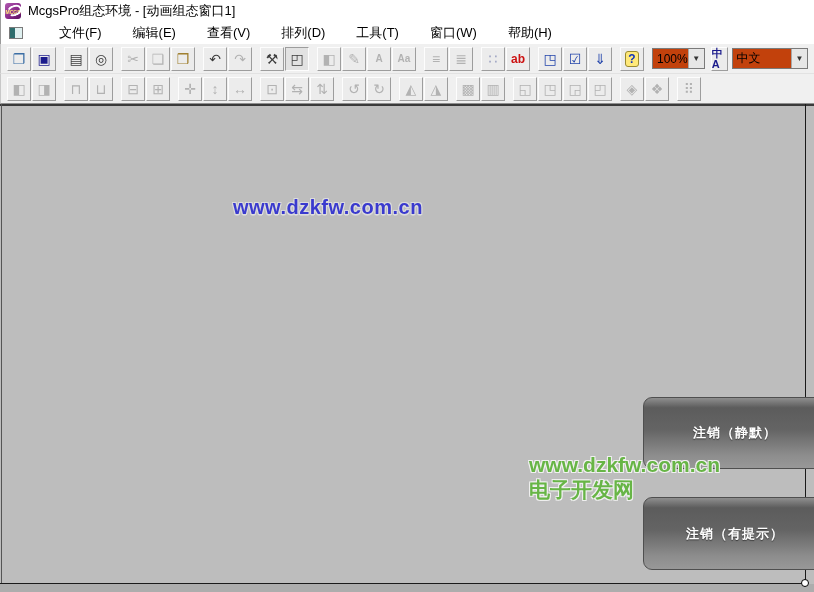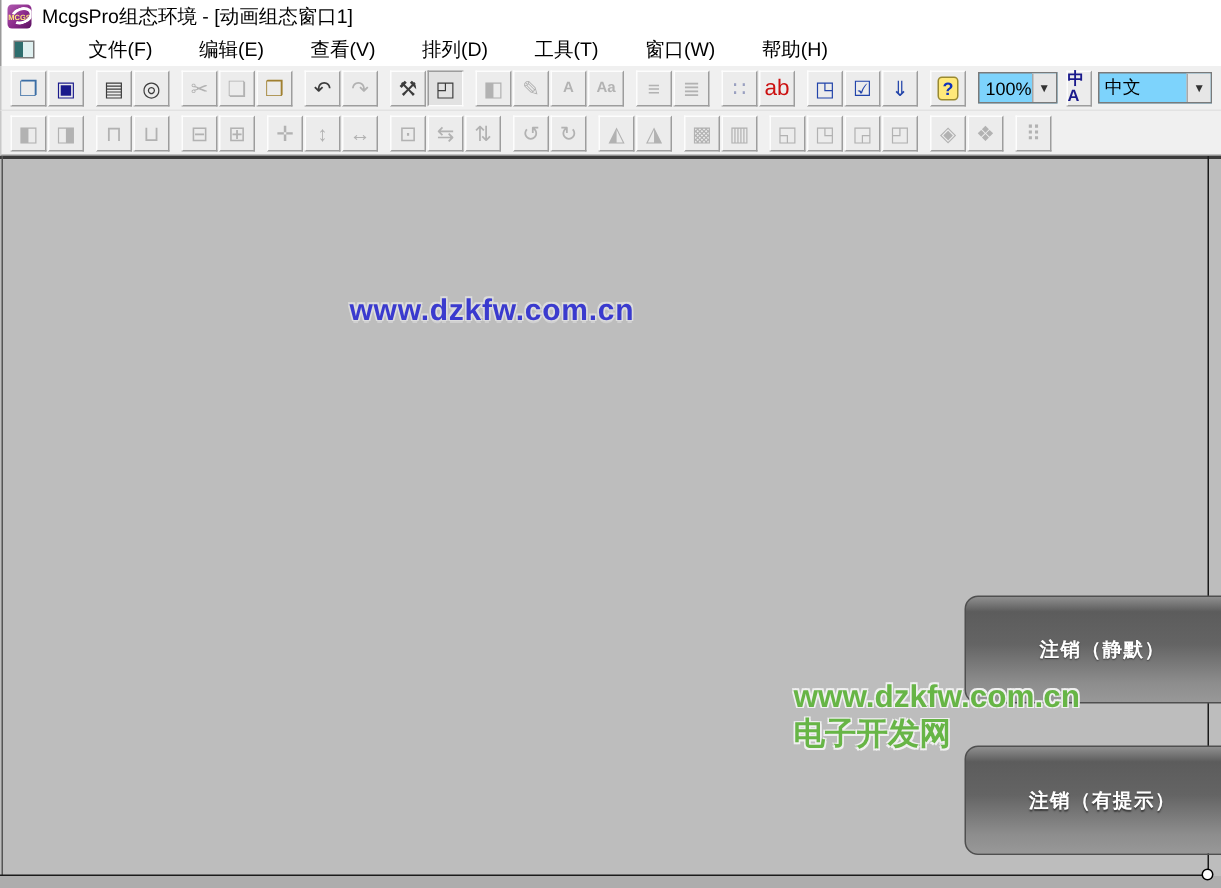--- a/index.html
+++ b/index.html
@@ -31,29 +31,29 @@
   .toolbar2 { border-bottom:1px solid #8f8f8f; }
   .tgroup { display:flex; margin-right:7px; }
   .tb { width:24px; height:24px; margin-right:1px; background:#ececec;
     border:1px solid; border-color:#fdfdfd #9d9d9d #9d9d9d #fdfdfd;
     display:flex; align-items:center; justify-content:center; cursor:default; }
   .tb i { font-style:normal; font-size:14px; line-height:1; color:#3c3c3c; }
   .tb.pressed { border-color:#9d9d9d #fdfdfd #fdfdfd #9d9d9d; background:#e2e2e2; }
   .tb .c-blue  { color:#3b6ea5; }
   .tb .c-navy  { color:#1a1a8c; }
   .tb .c-olive { color:#a08030; }
-  .tb .c-red   { color:#cc1111; font-size:15px; font-weight:normal; }
+  .tb .c-red   { color:#cc1111; font-size:12px; font-weight:bold; }
   .tb .c-grid  { color:#9aa0c0; }
   .tb .c-link  { color:#2244aa; }
   .tb .c-help  { background:#ffe97a; color:#1133bb; font-weight:bold; font-size:12px;
     width:14px; height:16px; border-radius:3px; border:1px solid #9a8a30; text-align:center; line-height:15px;}
   .tb.dis i { color:#b2b2b2; }
   .tb .txt { font-size:10px; font-weight:bold; }
 
-  .combo { height:21px; background:#7dd3fc; border:1px solid #7a7a7a; display:flex;
+  .combo { height:21px; background:#c2410c; border:1px solid #7a7a7a; display:flex;
     align-items:center; font-size:12px; color:#000; margin-right:6px; }
   .combo .val { flex:1; padding-left:4px; }
   .combo .drop { width:16px; height:100%; background:#e6e6e6; border-left:1px solid #a8a8a8;
     display:flex; align-items:center; justify-content:center; font-size:8px; color:#333; }
   .combo.zoom { width:72px; }
   .combo.lang { width:112px; }
   .lang-toggle { margin-right:4px; }
   .lang-toggle i { font-size:11px; font-weight:bold; color:#1a1a8c; }
 
   

